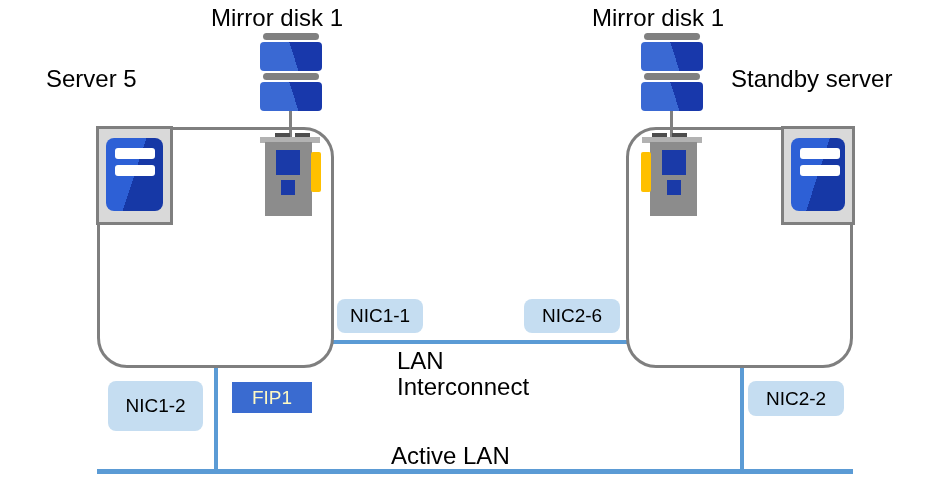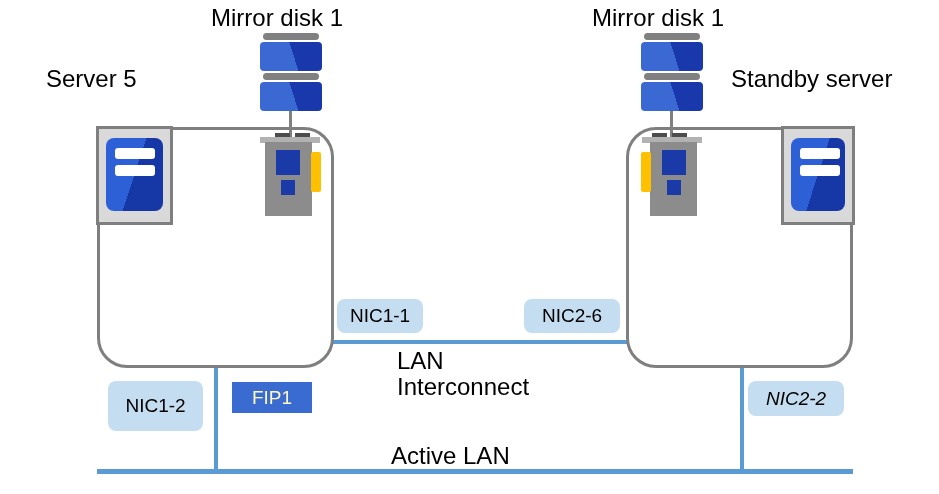--- a/index.html
+++ b/index.html
@@ -127,17 +127,17 @@
 
   <div class="abs lbl" style="left:397px;top:348px;width:160px;">
     <div>LAN</div>
     <div>Interconnect</div>
   </div>
   <div class="abs lbl" style="left:391px;top:443px;width:160px;">Active LAN</div>
 
   <div class="abs nic" style="left:337px;top:299px;width:86px;height:34px;">NIC1-1</div>
   <div class="abs nic" style="left:524px;top:299px;width:96px;height:34px;">NIC2-6</div>
   <div class="abs nic" style="left:108px;top:381px;width:95px;height:50px;">NIC1-2</div>
-  <div class="abs nic" style="left:748px;top:381px;width:96px;height:35px;font-style:italic;">NIC2-2</div>
+  <div class="abs nic" style="left:748px;top:381px;width:96px;height:35px;">NIC2-2</div>
 
   <div class="abs fip" style="left:232px;top:382px;width:80px;height:31px;">FIP1</div>
 
 </div>
 
 </body></html>

